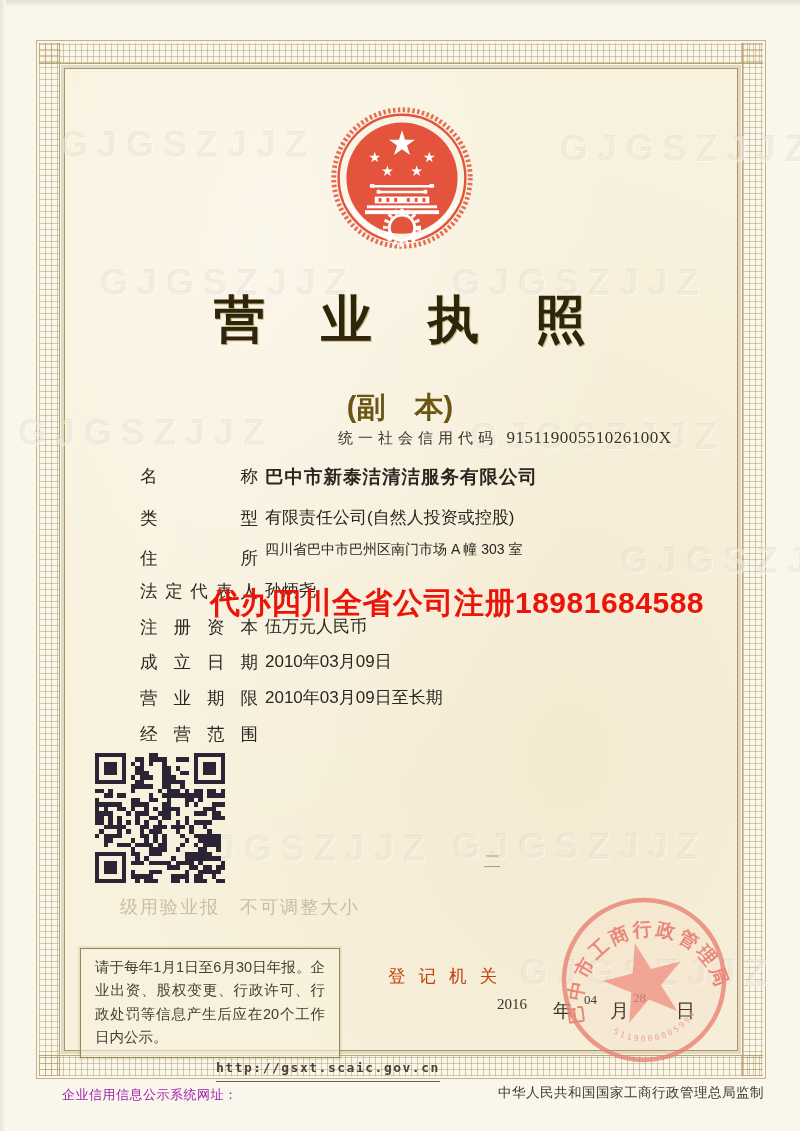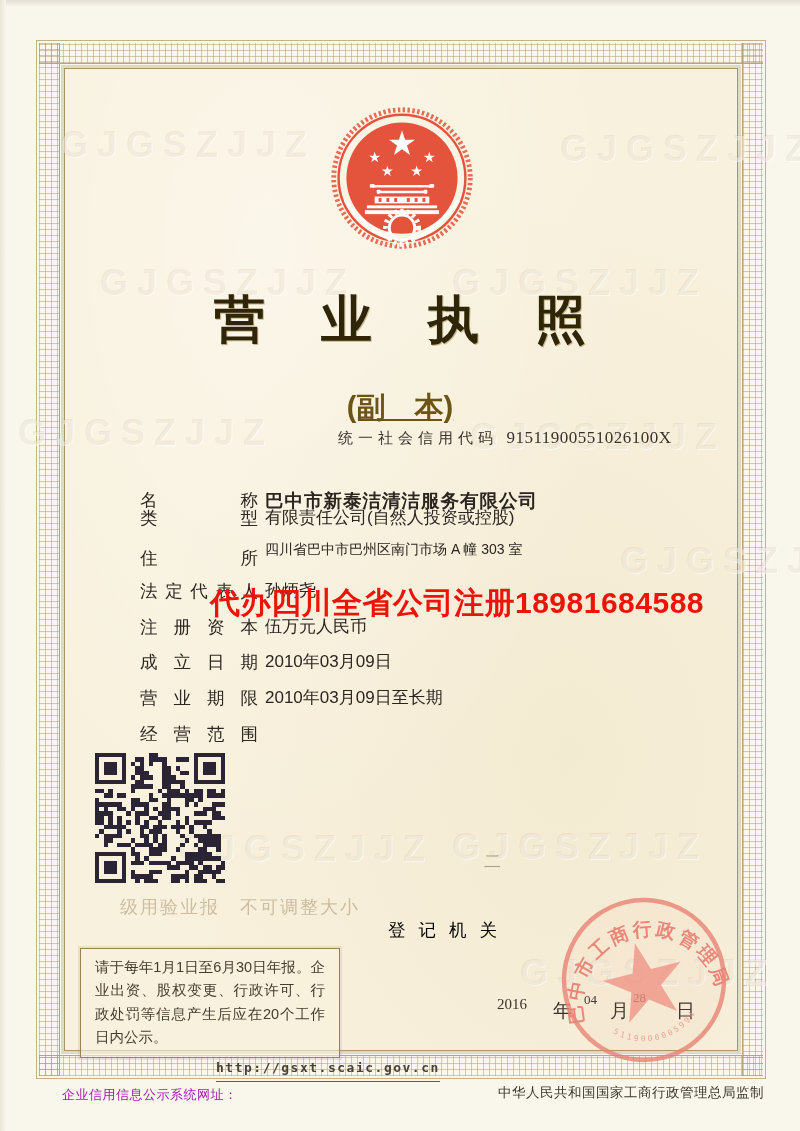--- a/index.html
+++ b/index.html
@@ -33,21 +33,21 @@
   
   .wm{position:absolute;z-index:2;font-weight:bold;font-size:36px;letter-spacing:9px;
       color:rgba(177,150,92,.13);text-shadow:1px 1px 0 rgba(255,255,255,.5);white-space:nowrap;}
 
   
   .emblem{position:absolute;left:324px;top:106px;width:156px;height:148px;z-index:3;}
   .title-row{position:absolute;left:0;top:286px;width:800px;display:flex;justify-content:center;z-index:3;}
   .title-row span{font-size:51px;font-weight:900;color:#2f2508;letter-spacing:56px;margin-right:-56px;
       text-shadow:1px 1px 0 rgba(138,109,31,.45);}
   .subtitle-row{position:absolute;left:0;top:388px;width:800px;text-align:center;z-index:3;}
-  .subtitle-row span{font-size:29px;font-weight:bold;color:#6b5414;text-decoration:underline;}
+  .subtitle-row span{font-size:29px;font-weight:bold;color:#6b5414;}
   .credit-row{position:absolute;left:338px;top:428px;z-index:3;white-space:nowrap;color:#3a332c;}
   .credit-row .cc-label{font-size:15px;letter-spacing:5px;font-weight:400;margin-top:13px;}
   .credit-row .cc-value{font-size:17px;font-family:"Liberation Serif", serif;margin-left:4px;letter-spacing:.5px;}
 
   
   .fields{position:absolute;left:140px;top:0;width:600px;z-index:3;}
   .frow{position:absolute;left:0;display:flex;align-items:flex-start;width:600px;}
   .flabel{display:inline-block;width:118px;min-width:118px;font-size:17.5px;color:#2e2822;
       text-align:justify;text-align-last:justify;font-weight:500;}
   .fvalue{margin-left:7px;color:#2b2520;}
@@ -61,22 +61,22 @@
       color:#ec1409;white-space:nowrap;letter-spacing:0.5px;}
   .qr-box{position:absolute;left:95px;top:753px;width:130px;height:130px;z-index:3;}
   .faint-mark{position:absolute;left:484px;top:850px;z-index:2;font-size:17px;color:rgba(110,92,62,.55);}
   .qr-note{position:absolute;left:88px;top:895px;z-index:2;font-size:18px;letter-spacing:2px;
       color:rgba(140,112,74,.40);white-space:nowrap;margin-left:32px;}
 
   
   .notice-box{position:absolute;left:80px;top:948px;width:260px;z-index:3;border:1px solid #978350;
       box-shadow:0 0 0 2px rgba(171,148,102,.18);padding:7px 14px;background:rgba(248,241,221,.6);}
   .notice-box p{font-size:14.5px;line-height:1.62;color:#453c30;font-weight:500;text-align:justify;}
-  .reg-label{position:absolute;left:388px;top:918px;z-index:3;font-size:17.5px;letter-spacing:13px;
-      color:#000000;font-weight:500;white-space:nowrap;}
+  .reg-label{position:absolute;left:388px;top:964px;z-index:3;font-size:17.5px;letter-spacing:13px;
+      color:#c2410c;font-weight:500;white-space:nowrap;}
   .seal{position:absolute;left:548px;top:884px;width:192px;height:192px;z-index:5;transform:rotate(-14deg);opacity:.9;}
   .date-row{position:absolute;left:0;top:0;z-index:4;color:#3a332c;}
   .d-year{position:absolute;left:497px;top:996px;font-size:15px;font-family:"Liberation Serif",serif;}
   .d-yunit{position:absolute;left:553px;top:998px;font-size:19px;font-weight:500;}
   .d-month{position:absolute;left:584px;top:992px;font-size:13px;font-family:"Liberation Serif",serif;}
   .d-munit{position:absolute;left:610px;top:998px;font-size:19px;font-weight:500;}
   .d-day{position:absolute;left:633px;top:990px;font-size:13px;font-family:"Liberation Serif",serif;}
   .d-dunit{position:absolute;left:676px;top:998px;font-size:19px;font-weight:500;}
 
   .bottom-url{position:absolute;left:216px;top:1060px;z-index:3;font-family:"DejaVu Sans Mono",monospace;
@@ -150,21 +150,21 @@
 </div>
 <div class="subtitle-row">
   <span>(副　本)</span>
 </div>
 <div class="credit-row">
   <span class="cc-label">统一社会信用代码</span>
   <span class="cc-value">91511900551026100X</span>
 </div>
 
 <div class="fields">
-  <div class="frow" style="top:488px">
+  <div class="frow" style="top:464px">
     <span class="flabel">名称</span>
     <span class="fvalue v-large">巴中市新泰洁清洁服务有限公司</span>
   </div>
   <div class="frow" style="top:506px">
     <span class="flabel">类型</span>
     <span class="fvalue v-med">有限责任公司(自然人投资或控股)</span>
   </div>
   <div class="frow" style="top:546px">
     <span class="flabel">住所</span>
     <span class="fvalue v-small">四川省巴中市巴州区南门市场 A 幢 303 室</span>

